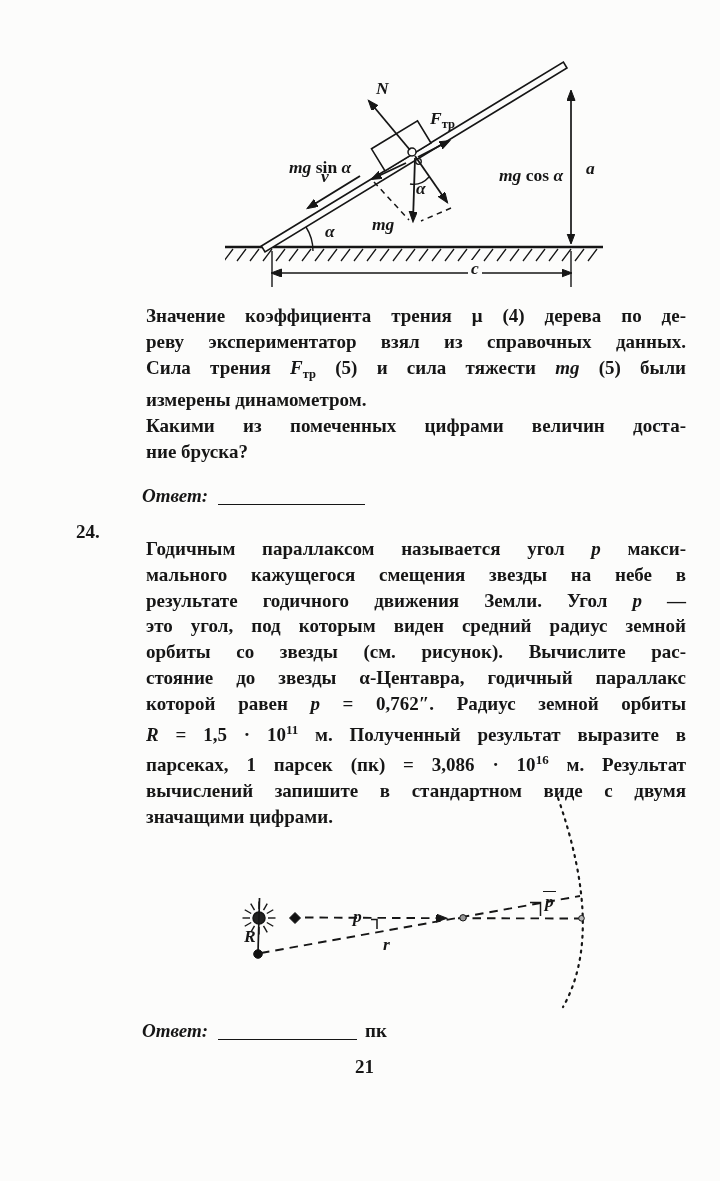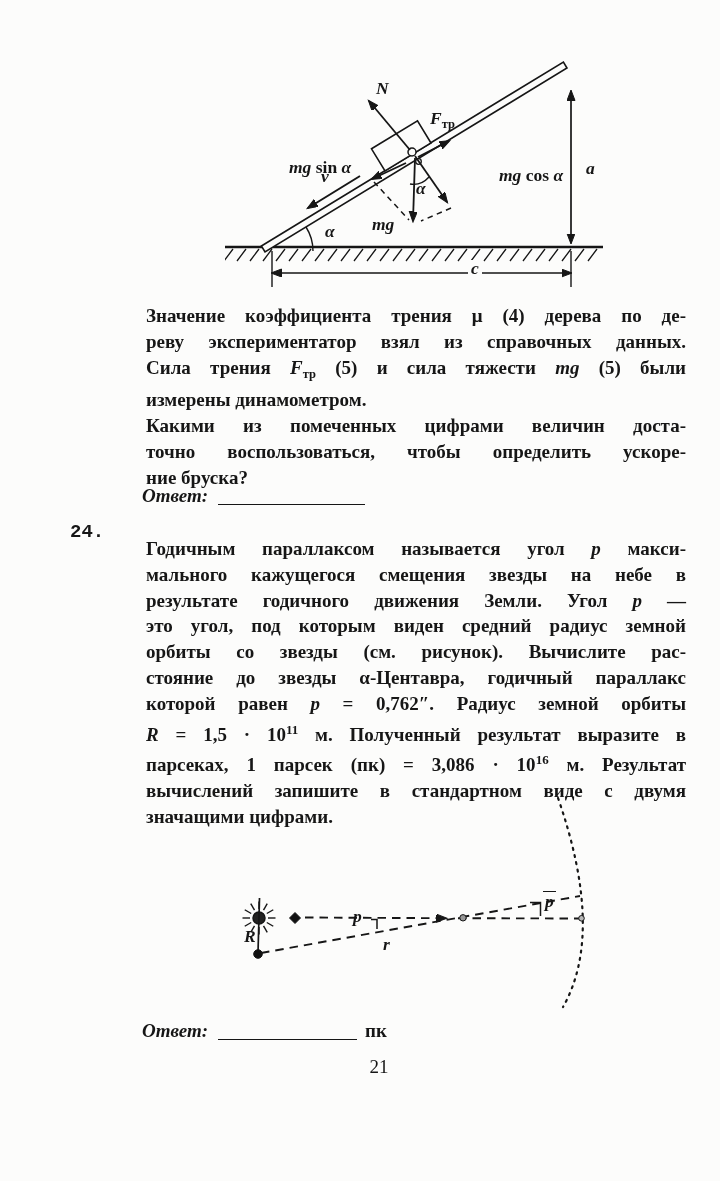--- a/index.html
+++ b/index.html
@@ -9,21 +9,21 @@
   .tline{text-align:left;}
   .tline.jus{text-align:justify;text-align-last:justify;}
   .it{font-style:italic;}
   .sb{font-size:12.5px;vertical-align:-4px;}
   .sp{font-size:13px;vertical-align:7px;}
   .fig{position:absolute;}
   .flabel{position:absolute;font-size:17.5px;font-weight:700;line-height:1;white-space:nowrap;}
   .online{background:#fcfcfb;padding:0 3px;}
   .ans{position:absolute;font-size:19px;font-weight:700;line-height:26px;white-space:nowrap;}
   .blank{display:inline-block;border-bottom:1.7px solid #161616;height:15px;position:relative;top:3px;}
-  .pnum{position:absolute;font-size:19px;font-weight:400;text-align:center;}
+  .pnum{position:absolute;font-size:19px;font-weight:700;text-align:left;}
   .probnum{position:absolute;font-size:19px;font-weight:700;}
   .ovl{border-top:1.7px solid #161616;padding:1px 2px 0 2px;}
   svg{position:absolute;left:0;top:0;}
   svg path,svg line,svg polyline,svg polygon,svg circle{stroke:#161616;}
 </style>
 </head>
 <body>
 
 <div class="page">
 
@@ -73,29 +73,28 @@
     <div class="flabel" style="left:361px;top:105px;"><span class="it">a</span></div>
     <div class="flabel online" style="left:243px;top:205px;"><span class="it">c</span></div>
   </div>
 
   <div class="para" style="left:146px;top:303px;">
     <div class="tline jus"><span>Значение коэффициента трения μ (4) дерева по де-</span></div>
     <div class="tline jus"><span>реву экспериментатор взял из справочных данных.</span></div>
     <div class="tline jus"><span>Сила трения </span><span class="it">F</span><span class="sb">тр</span><span> (5) и сила тяжести </span><span class="it">mg</span><span> (5) были</span></div>
     <div class="tline"><span>измерены динамометром.</span></div>
     <div class="tline jus"><span>Какими из помеченных цифрами величин доста-</span></div>
-    <div class="tline jus"><span>точно воспользоваться, чтобы определить ускоре-</span></div>
     <div class="tline"><span>ние бруска?</span></div>
   </div>
 
   <div class="ans" style="left:142px;top:483px;">
     <span class="it">Ответ:</span><span class="blank" style="width:147px;margin-left:10px;"></span>
   </div>
 
-  <div class="probnum" style="left:70px;top:521px;font-family:Liberation Mono, monospace;">24.</div>
+  <div class="probnum" style="left:76px;top:521px;">24.</div>
   <div class="para" style="left:146px;top:536px;">
     <div class="tline jus"><span>Годичным параллаксом называется угол </span><span class="it">p</span><span> макси-</span></div>
     <div class="tline jus"><span>мального кажущегося смещения звезды на небе в</span></div>
     <div class="tline jus"><span>результате годичного движения Земли. Угол </span><span class="it">p</span><span> —</span></div>
     <div class="tline jus"><span>это угол, под которым виден средний радиус земной</span></div>
     <div class="tline jus"><span>орбиты со звезды (см. рисунок). Вычислите рас-</span></div>
     <div class="tline jus"><span>стояние до звезды α-Центавра, годичный параллакс</span></div>
     <div class="tline jus"><span>которой равен </span><span class="it">p</span><span> = 0,762″. Радиус земной орбиты</span></div>
     <div class="tline jus"><span class="it">R</span><span> = 1,5 · 10</span><span class="sp">11</span><span> м. Полученный результат выразите в</span></div>
     <div class="tline jus"><span>парсеках, 1 парсек (пк) = 3,086 · 10</span><span class="sp">16</span><span> м. Результат</span></div>

